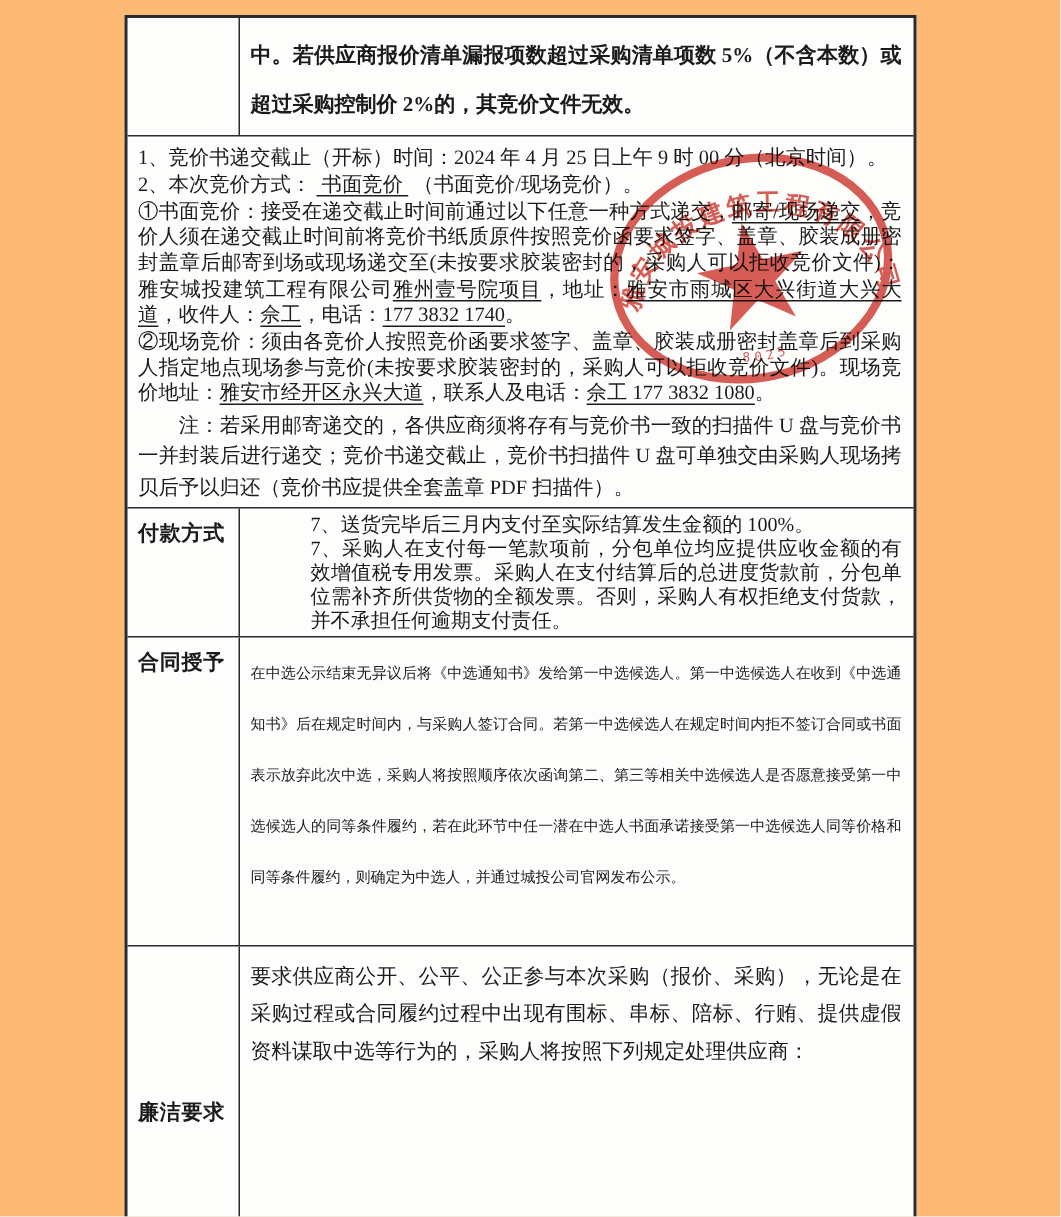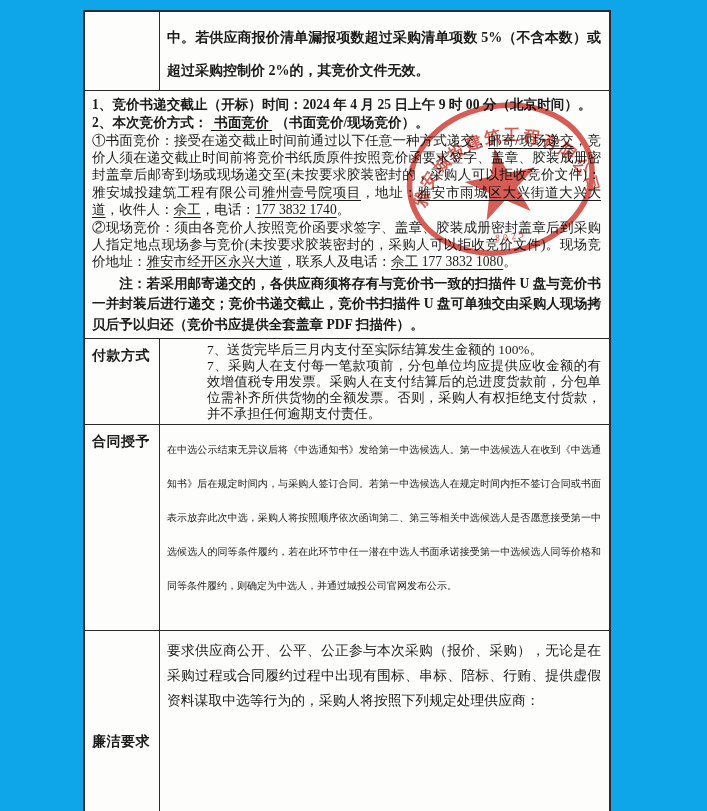--- a/index.html
+++ b/index.html
@@ -1,17 +1,17 @@
 <!DOCTYPE html>
 <html><head>
 <meta charset="utf-8">
 <style>
   html,body{margin:0;padding:0;background:#e9e9e9;}
   .page{
-    position:relative;width:707px;height:811px;background:#0ea5e9;
+    position:relative;width:707px;height:811px;background:#fdba74;
     font-family:"Liberation Serif","DejaVu Serif",serif;color:#1b1b1b;
     overflow:hidden;
   }
   .doc-table{
     position:absolute;left:83px;top:10px;width:528px;
     border:2px solid #2b2b2b;box-sizing:border-box;background:#fdfdfc;
   }
   .trow{display:flex;box-sizing:border-box;}
   .trow + .trow{border-top:1.6px solid #2b2b2b;}
   .tlabel{
@@ -20,21 +20,21 @@
     font-weight:bold;font-size:14px;
     padding:8px 3px 4px 7px;white-space:pre-line;letter-spacing:.5px;
   }
   .tcontent{
     flex:1;box-sizing:border-box;padding:5px 8px 3px 7px;
     font-size:13.6px;text-align:justify;
   }
   .para{margin:0;}
   .u{text-decoration:underline;text-underline-offset:3px;}
   .indent{text-indent:2em;}
-  .bold{font-weight:bold;}
+  .bold{font-weight:normal;}
 
   
   .row-1{min-height:70px;}
   .row-1 .tcontent{padding-top:9px;}
   .row-1 .para{line-height:33px;font-weight:bold;font-size:14px;}
 
   .row-2{min-height:224px;}
   .row-2 .tlabel{line-height:44px;padding-top:14px;}
   .row-2 .para{line-height:17.4px;}
   .row-2 .para.bold{line-height:17.8px;}

